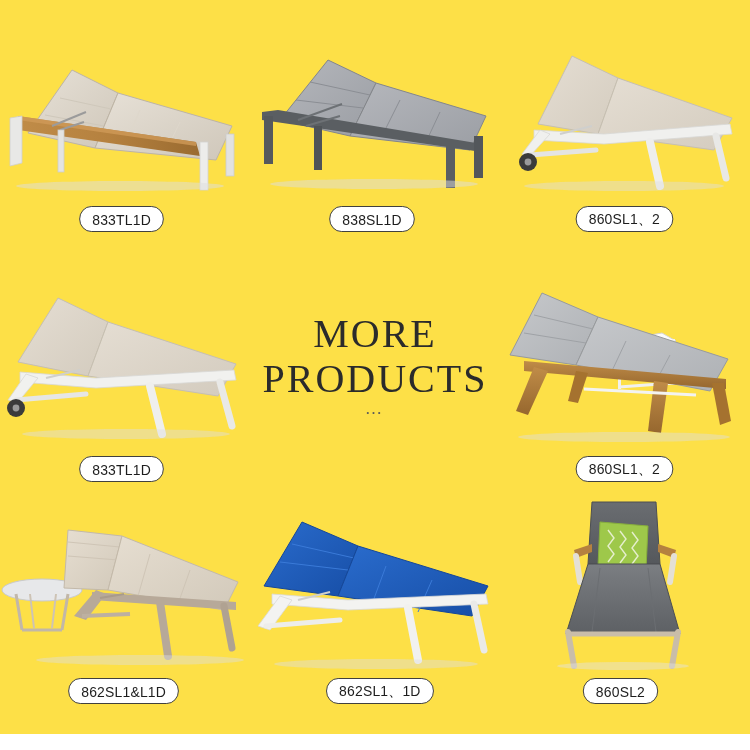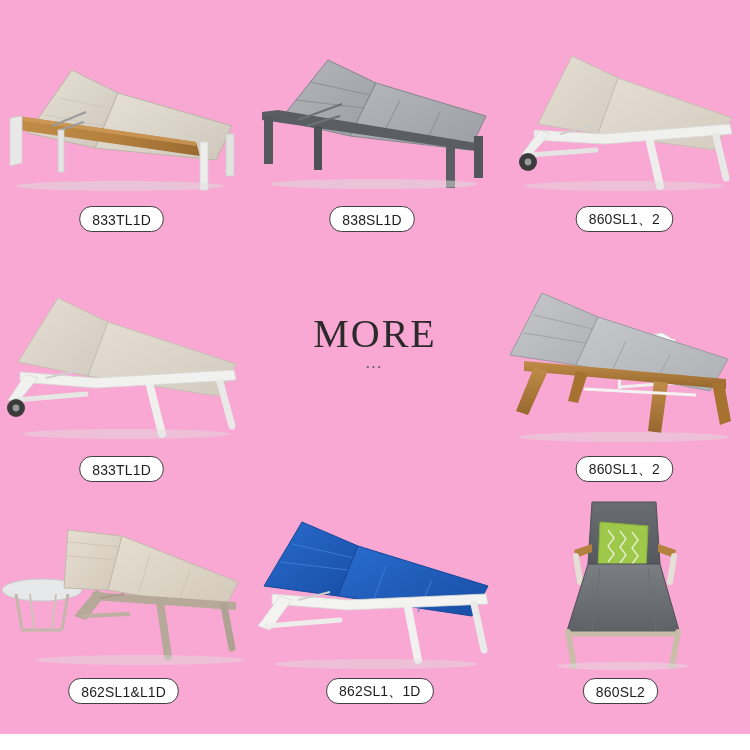--- a/index.html
+++ b/index.html
@@ -1,18 +1,18 @@
 <!DOCTYPE html>
 <html><head>
 <meta charset="utf-8">
 <style>
   html,body{margin:0;padding:0;background:#fff;}
   body{width:750px;height:750px;overflow:hidden;
        font-family:"Liberation Sans",sans-serif;color:#222;}
-  .sheet{position:relative;width:750px;height:734px;background:#f9a8d4;}
+  .sheet{position:relative;width:750px;height:734px;background:#fde047;}
 
   .grid{position:absolute;inset:0;}
 
   .cell{position:absolute;}
   .photo{position:absolute;inset:0;display:block;}
   .photo svg{width:100%;height:100%;display:block;}
 
   
   .pill{position:absolute;height:26px;min-width:78px;
         border:1.6px solid #3a3a3a;border-radius:14px;background:#fff;
@@ -158,20 +158,21 @@
           <ellipse cx="126" cy="146" rx="104" ry="5" fill="#dedede" opacity=".45"></ellipse>
         </svg>
       </div>
     </div>
     <div class="pill" style="left:76px;top:456px;">
       <span>833TL1D</span>
     </div>
 
     <div class="promo">
       <div class="l1">MORE</div>
+      <div class="l2">PRODUCTS</div>
       <div class="l4">…</div>
     </div>
 
     <div class="cell" style="left:498px;top:283px;width:252px;height:162px;">
       <div class="photo">
         <svg viewBox="0 0 252 162" xmlns="http://www.w3.org/2000/svg">
           <defs>
             <linearGradient id="g5sling" x1="0" y1="0" x2="1" y2="1">
               <stop offset="0" stop-color="#c6c8cb"></stop>
                 <stop offset="1" stop-color="#aeb1b5"></stop>

